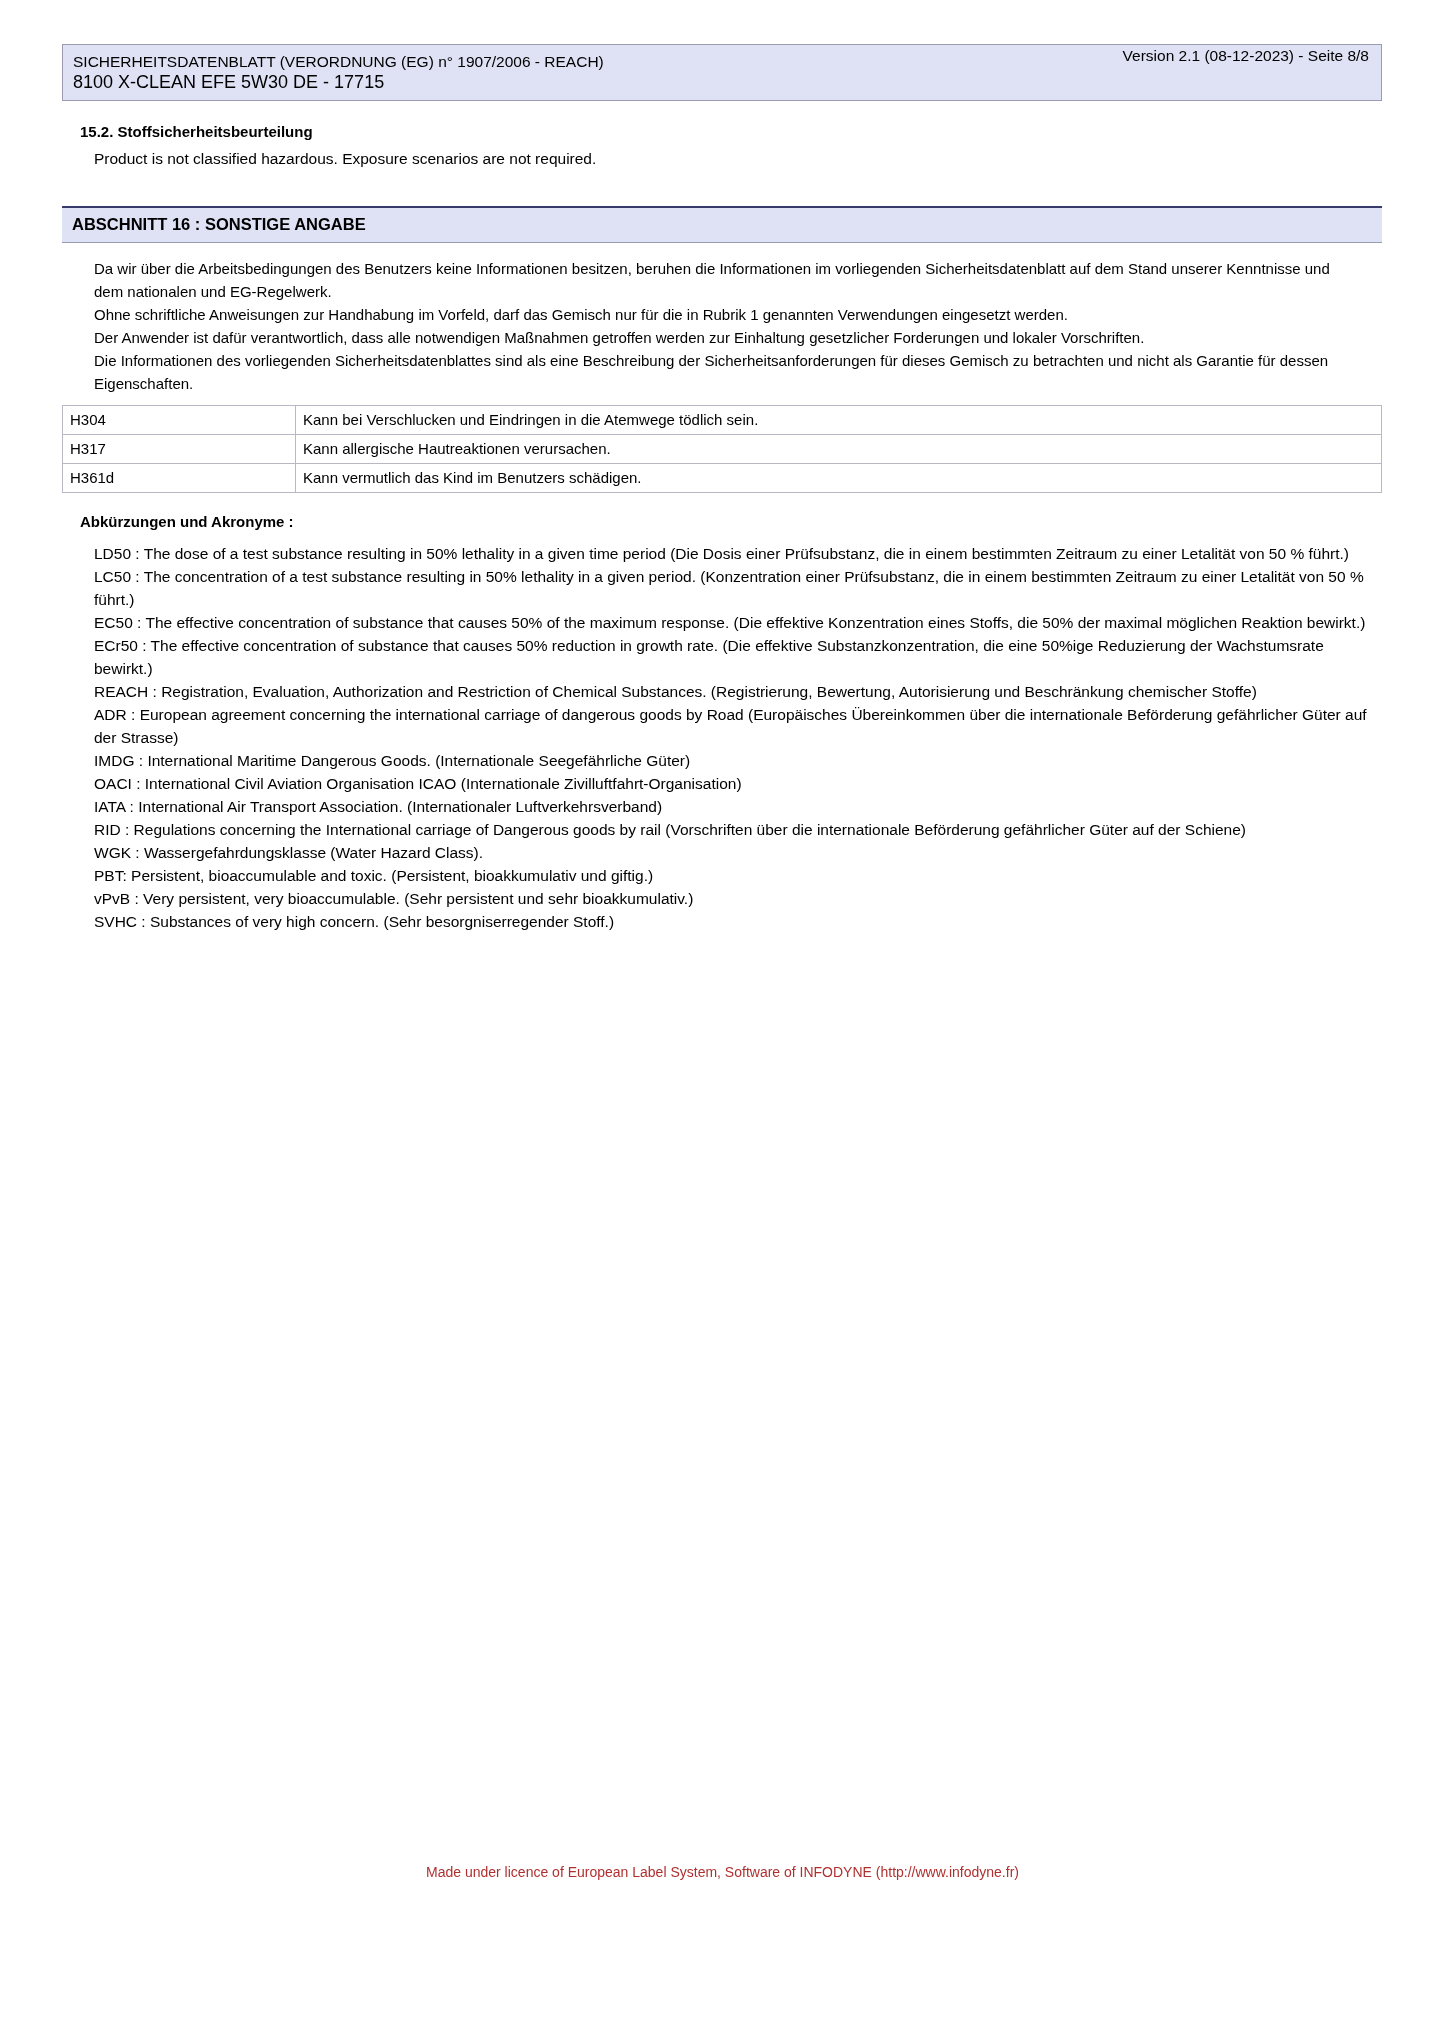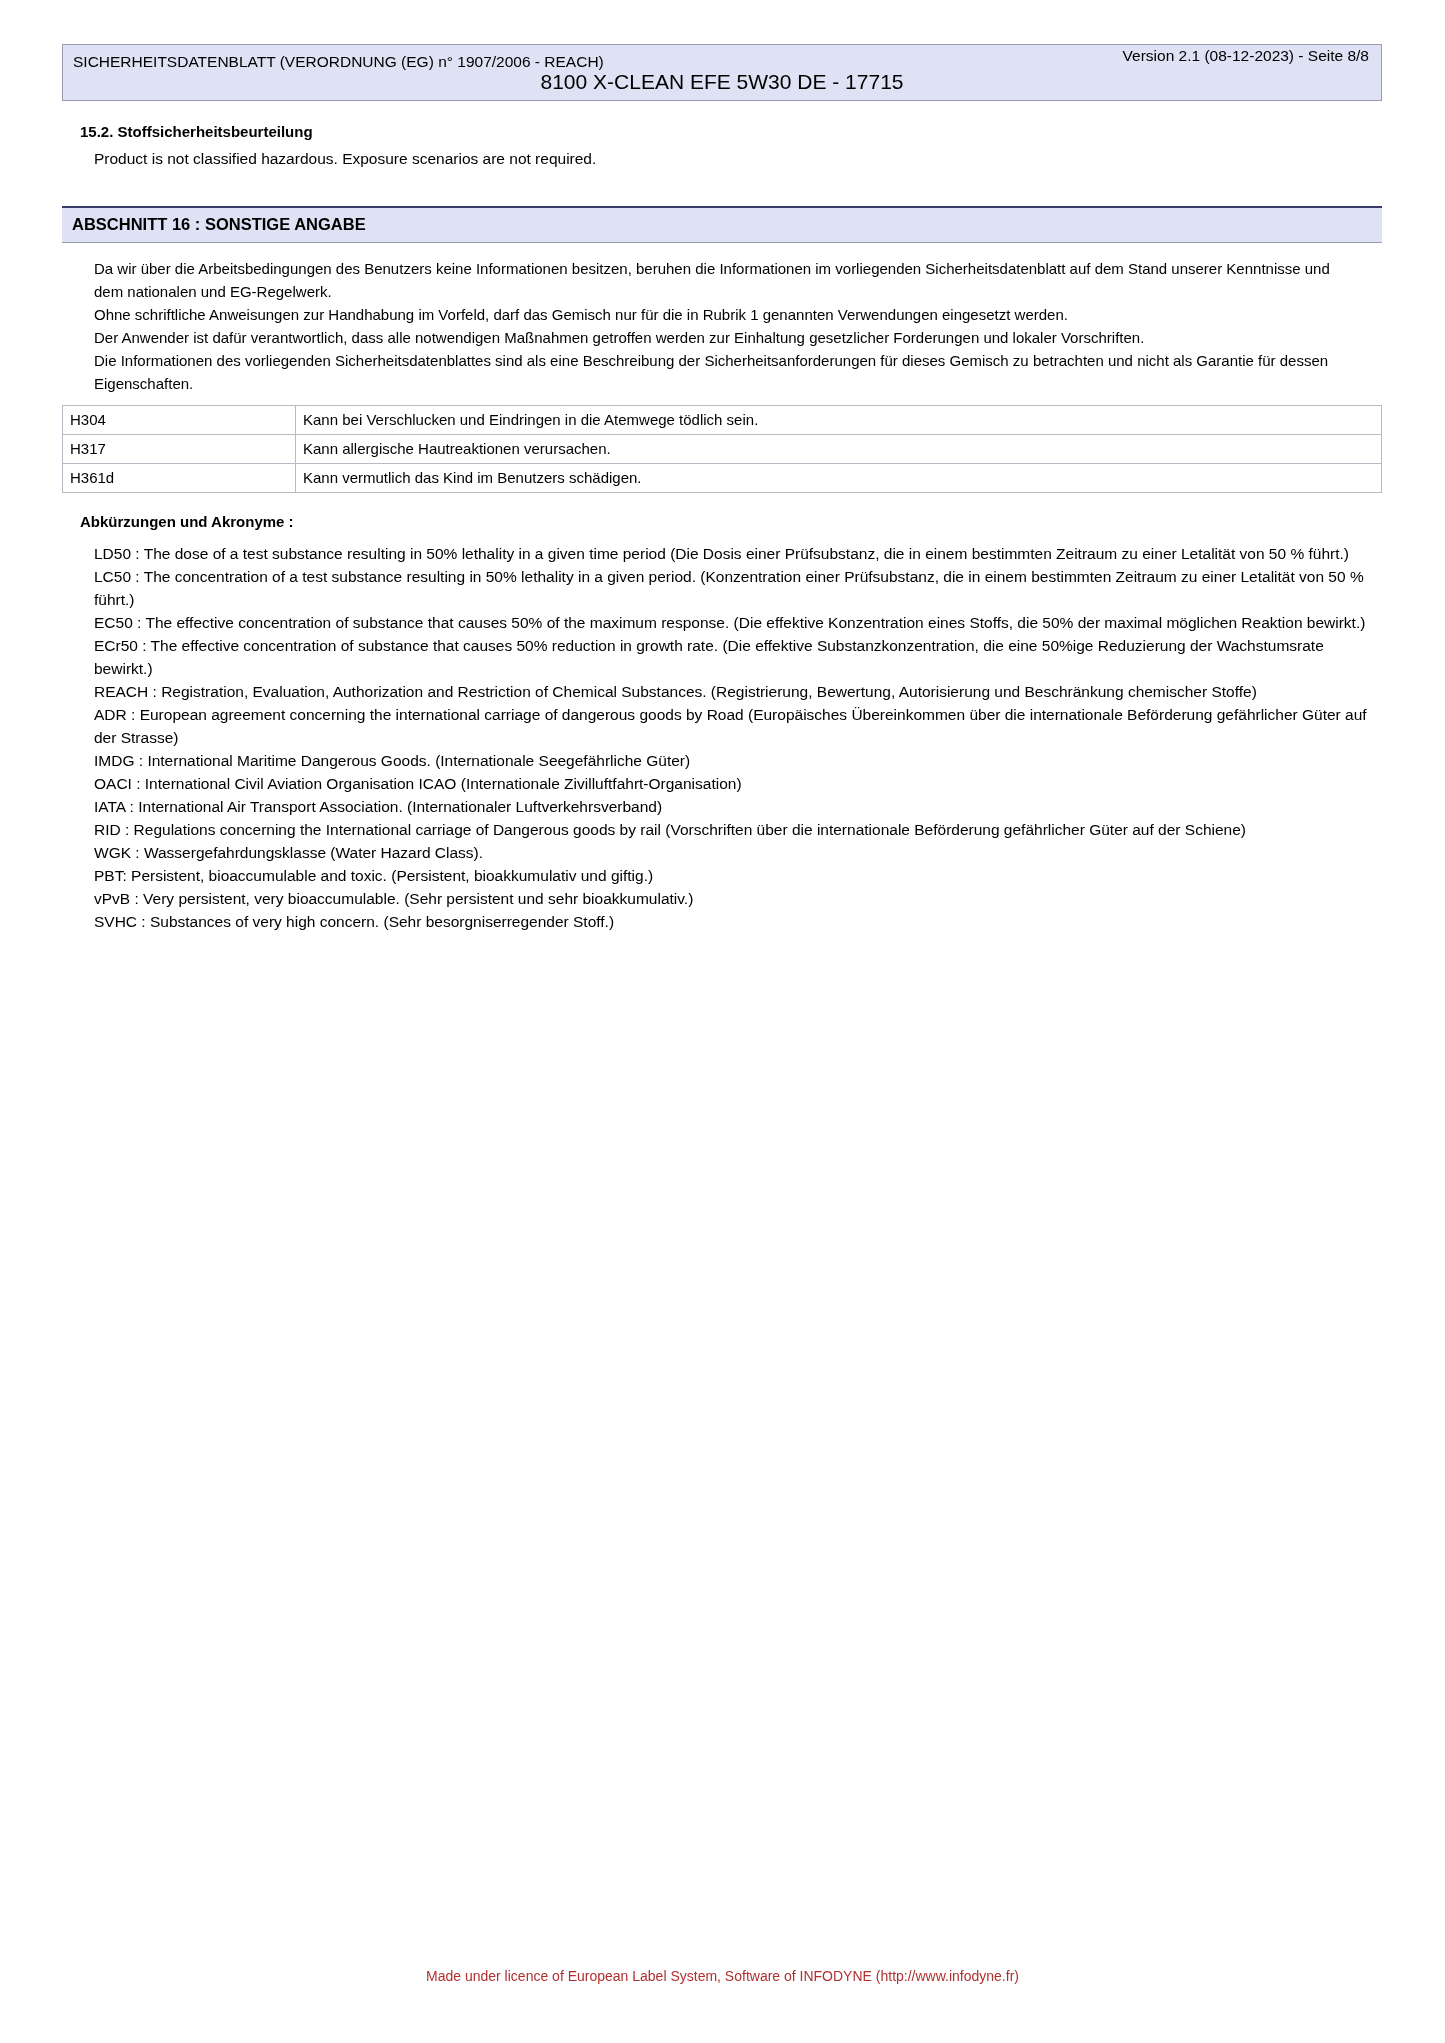--- a/index.html
+++ b/index.html
@@ -34,24 +34,23 @@
     box-sizing: border-box;
     padding: 7px 10px 8px 10px;
     position: relative;
   }
   .doc-header .line1 {
     font-size: 15.5px;
     line-height: 20px;
     white-space: nowrap;
   }
   .doc-header .line2 {
-    font-size: 21px;
+    font-size: 18px;
     line-height: 20px;
     white-space: nowrap;
-    text-align: center;
   }
   .doc-header .version {
     position: absolute;
     right: 12px;
     top: 1px;
     font-size: 15.5px;
     line-height: 20px;
     white-space: nowrap;
   }
 
@@ -121,21 +120,21 @@
     font-size: 15.5px;
     line-height: 23px;
     margin: 0;
     max-width: 1275px;
   }
 
   .footer {
     position: absolute;
     left: 0;
     right: 0;
-    top: 1968px;
+    top: 1864px;
     text-align: center;
     color: #b03030;
     font-size: 14px;
   }
 </style>
 </head>
 <body>
 
 <div class="page">
 

